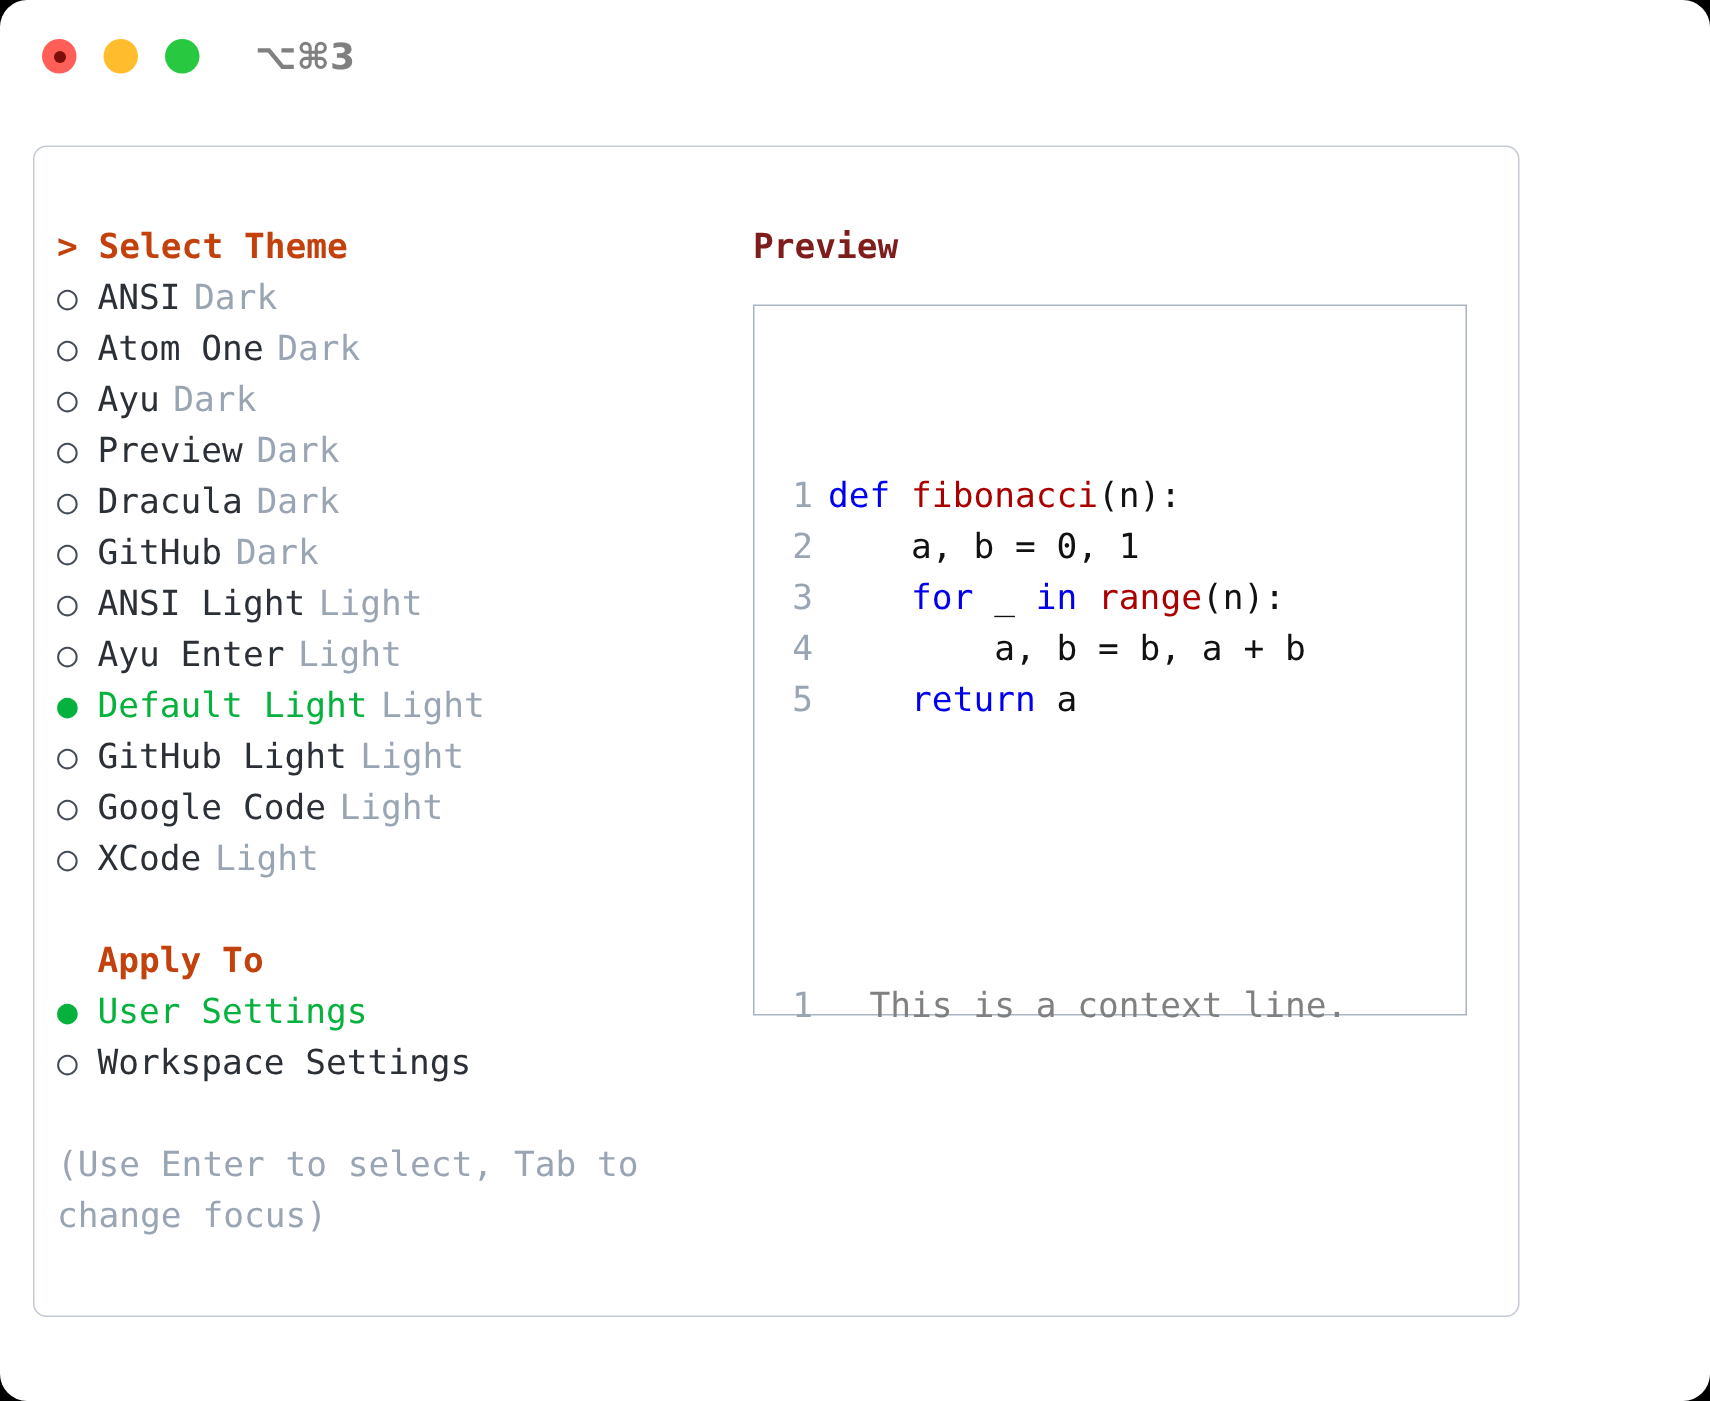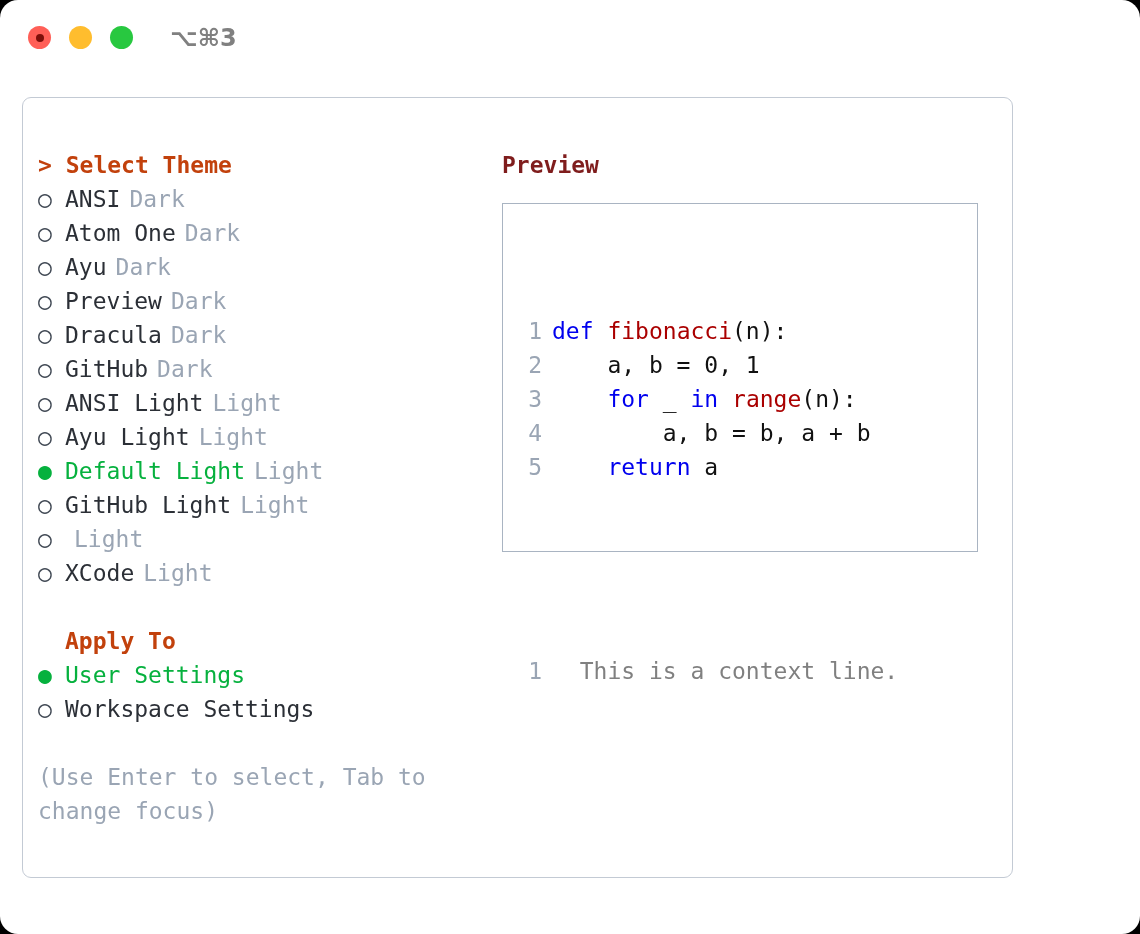--- a/index.html
+++ b/index.html
@@ -147,21 +147,21 @@
   }
   .preview-title {
     font-size: 23px;
     line-height: 34px;
     font-weight: bold;
     color: #7f1d1d;
   }
   .preview-box {
     margin-top: 21px;
     width: 476px;
-    height: 349px;
+    height: 474px;
     border: 1.5px solid #a9b4c2;
     box-sizing: border-box;
     background: #ffffff;
     position: relative;
   }
   .code {
     position: absolute;
     left: 13px;
     top: 42px;
     font-size: 23px;
@@ -204,24 +204,24 @@
       <div class="left-col">
         <div class="section-head">&gt; Select Theme</div>
         <div id="theme-list">
             <div class="opt-row"><span class="marker">○</span><span class="opt-label">ANSI</span><span class="opt-tag">Dark</span></div>
             <div class="opt-row"><span class="marker">○</span><span class="opt-label">Atom One</span><span class="opt-tag">Dark</span></div>
             <div class="opt-row"><span class="marker">○</span><span class="opt-label">Ayu</span><span class="opt-tag">Dark</span></div>
             <div class="opt-row"><span class="marker">○</span><span class="opt-label">Preview</span><span class="opt-tag">Dark</span></div>
             <div class="opt-row"><span class="marker">○</span><span class="opt-label">Dracula</span><span class="opt-tag">Dark</span></div>
             <div class="opt-row"><span class="marker">○</span><span class="opt-label">GitHub</span><span class="opt-tag">Dark</span></div>
             <div class="opt-row"><span class="marker">○</span><span class="opt-label">ANSI Light</span><span class="opt-tag">Light</span></div>
-            <div class="opt-row"><span class="marker">○</span><span class="opt-label">Ayu Light</span><span class="opt-tag">Light</span></div>
+            <div class="opt-row"><span class="marker">○</span><span class="opt-label">Ayu Enter</span><span class="opt-tag">Light</span></div>
             <div class="opt-row selected"><span class="marker on">●</span><span class="opt-label">Default Light</span><span class="opt-tag">Light</span></div>
             <div class="opt-row"><span class="marker">○</span><span class="opt-label">GitHub Light</span><span class="opt-tag">Light</span></div>
-            <div class="opt-row"><span class="marker">○</span><span class="opt-tag">Light</span></div>
+            <div class="opt-row"><span class="marker">○</span><span class="opt-label">Google Code</span><span class="opt-tag">Light</span></div>
             <div class="opt-row"><span class="marker">○</span><span class="opt-label">XCode</span><span class="opt-tag">Light</span></div>
           </div>
 
         <div class="spacer-row"></div>
 
         <div class="section-head sub">Apply To</div>
         <div id="apply-list">
             <div class="opt-row selected"><span class="marker on">●</span><span class="opt-label">User Settings</span></div>
             <div class="opt-row"><span class="marker">○</span><span class="opt-label">Workspace Settings</span></div>
           </div>

